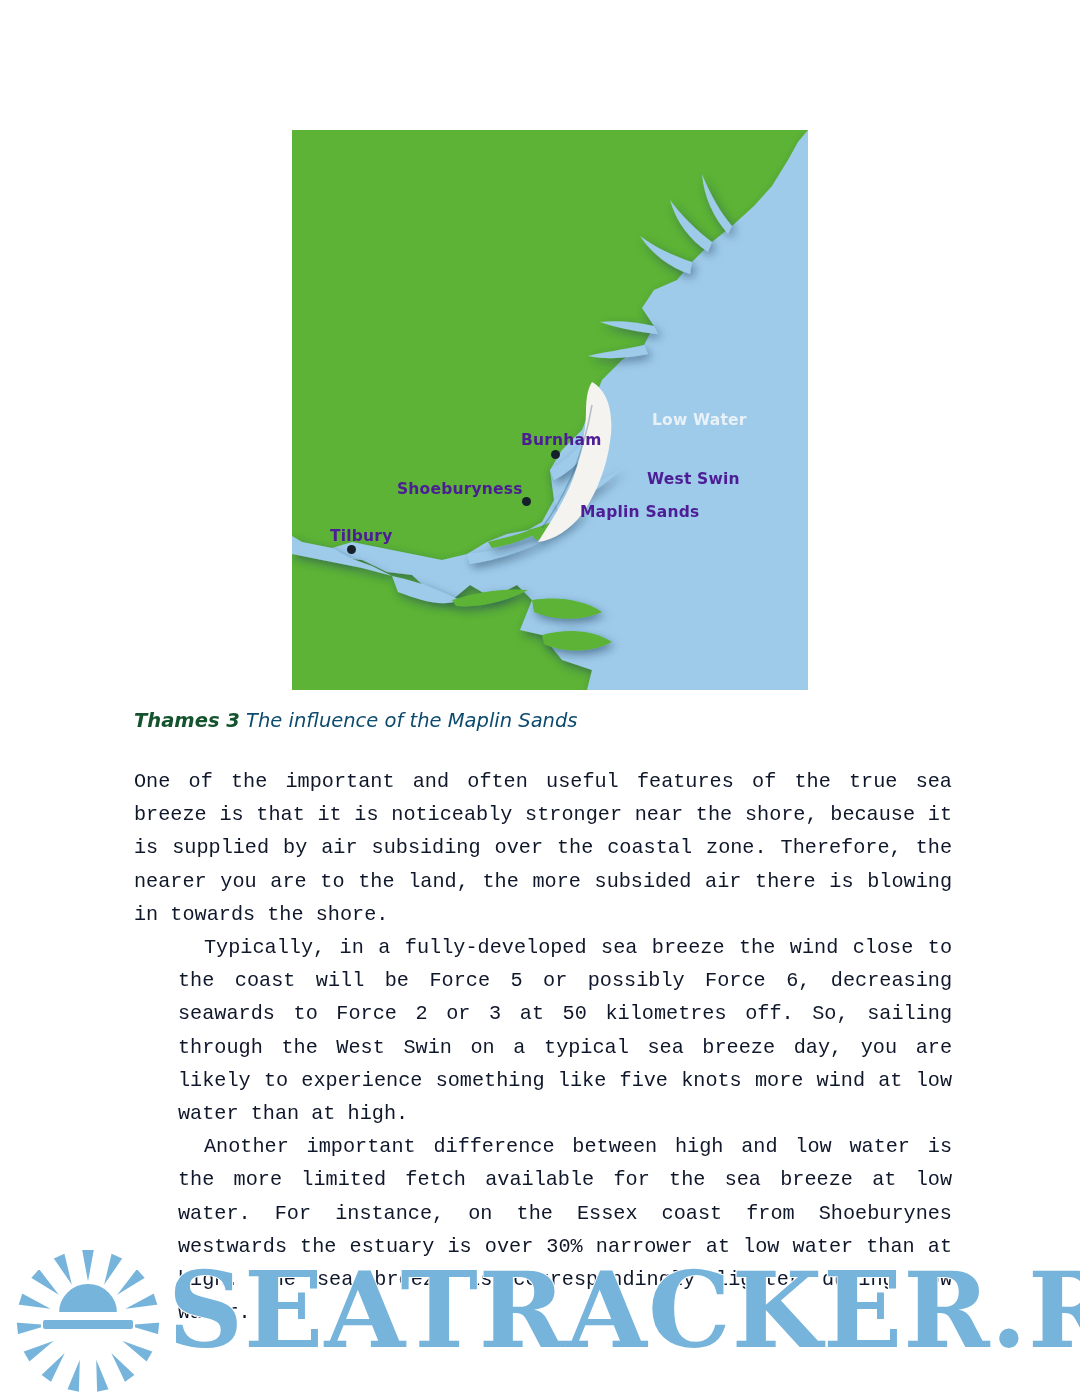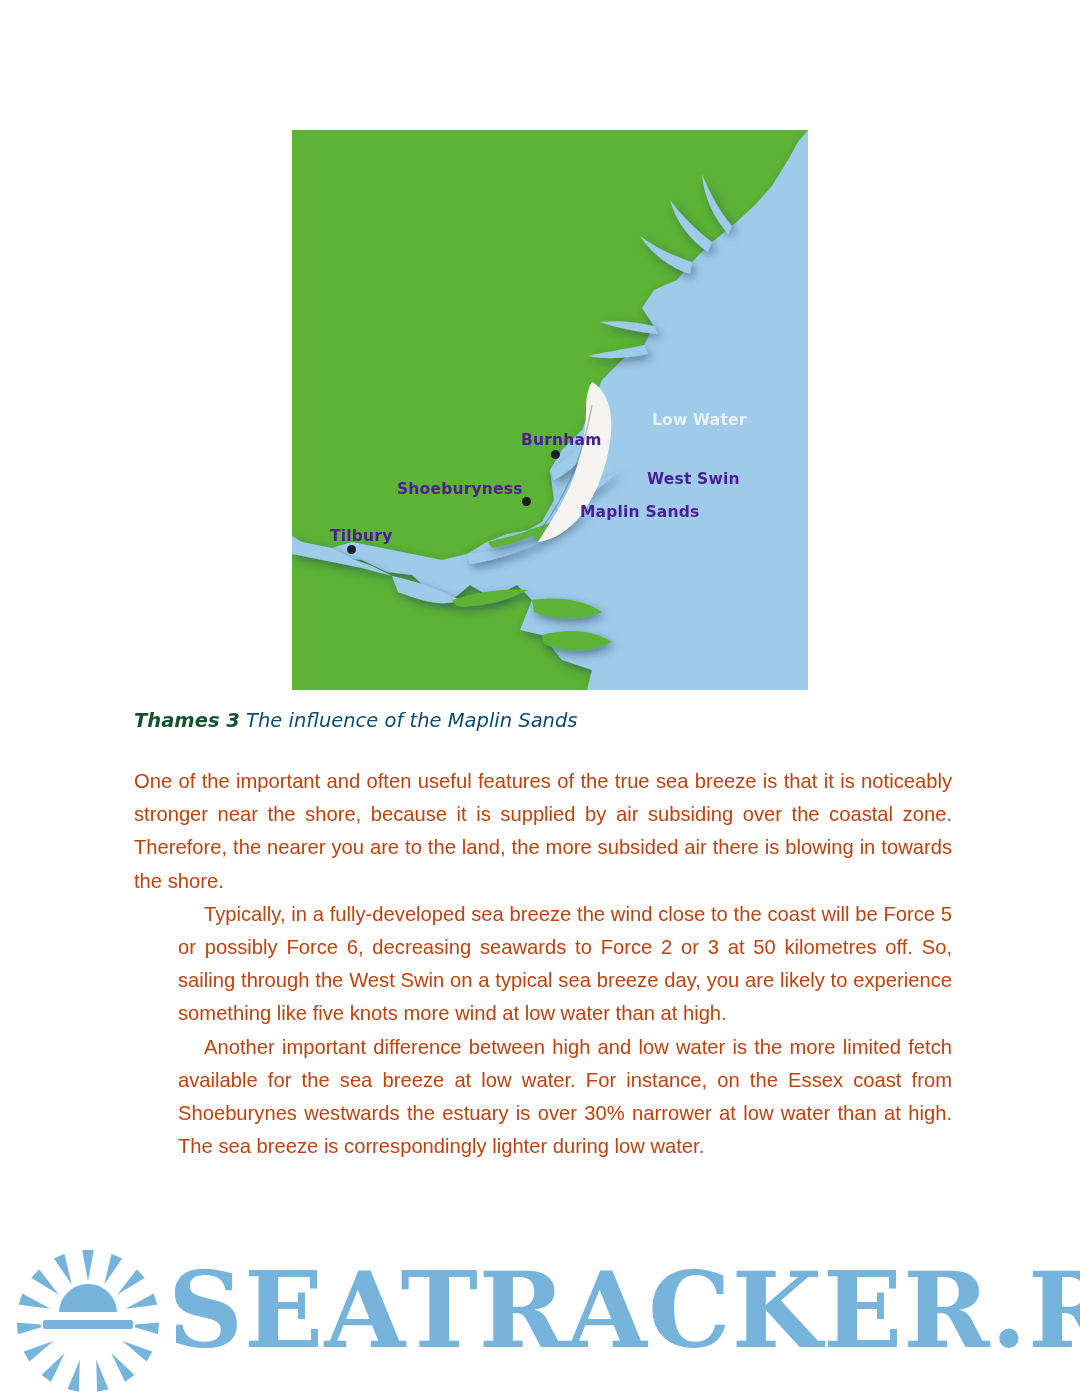--- a/index.html
+++ b/index.html
@@ -71,24 +71,24 @@
     font-style: italic;
     color: #0c4a6e;
   }
 
   
   .body-text {
     position: absolute;
     left: 134px;
     top: 765px;
     width: 818px;
-    font-family: Liberation Sans, sans-serif;
+    font-family: Liberation Mono, monospace;
     font-size: 20.2px;
     line-height: 33.2px;
-    color: #c2410c;
+    color: #0f172a;
     text-align: justify;
   }
   .body-text p {
     margin: 0 0 0 0;
     text-align: justify;
     text-justify: inter-word;
   }
   .body-text p.indent { text-indent: 26px; margin-left: 44px; }
 
   

